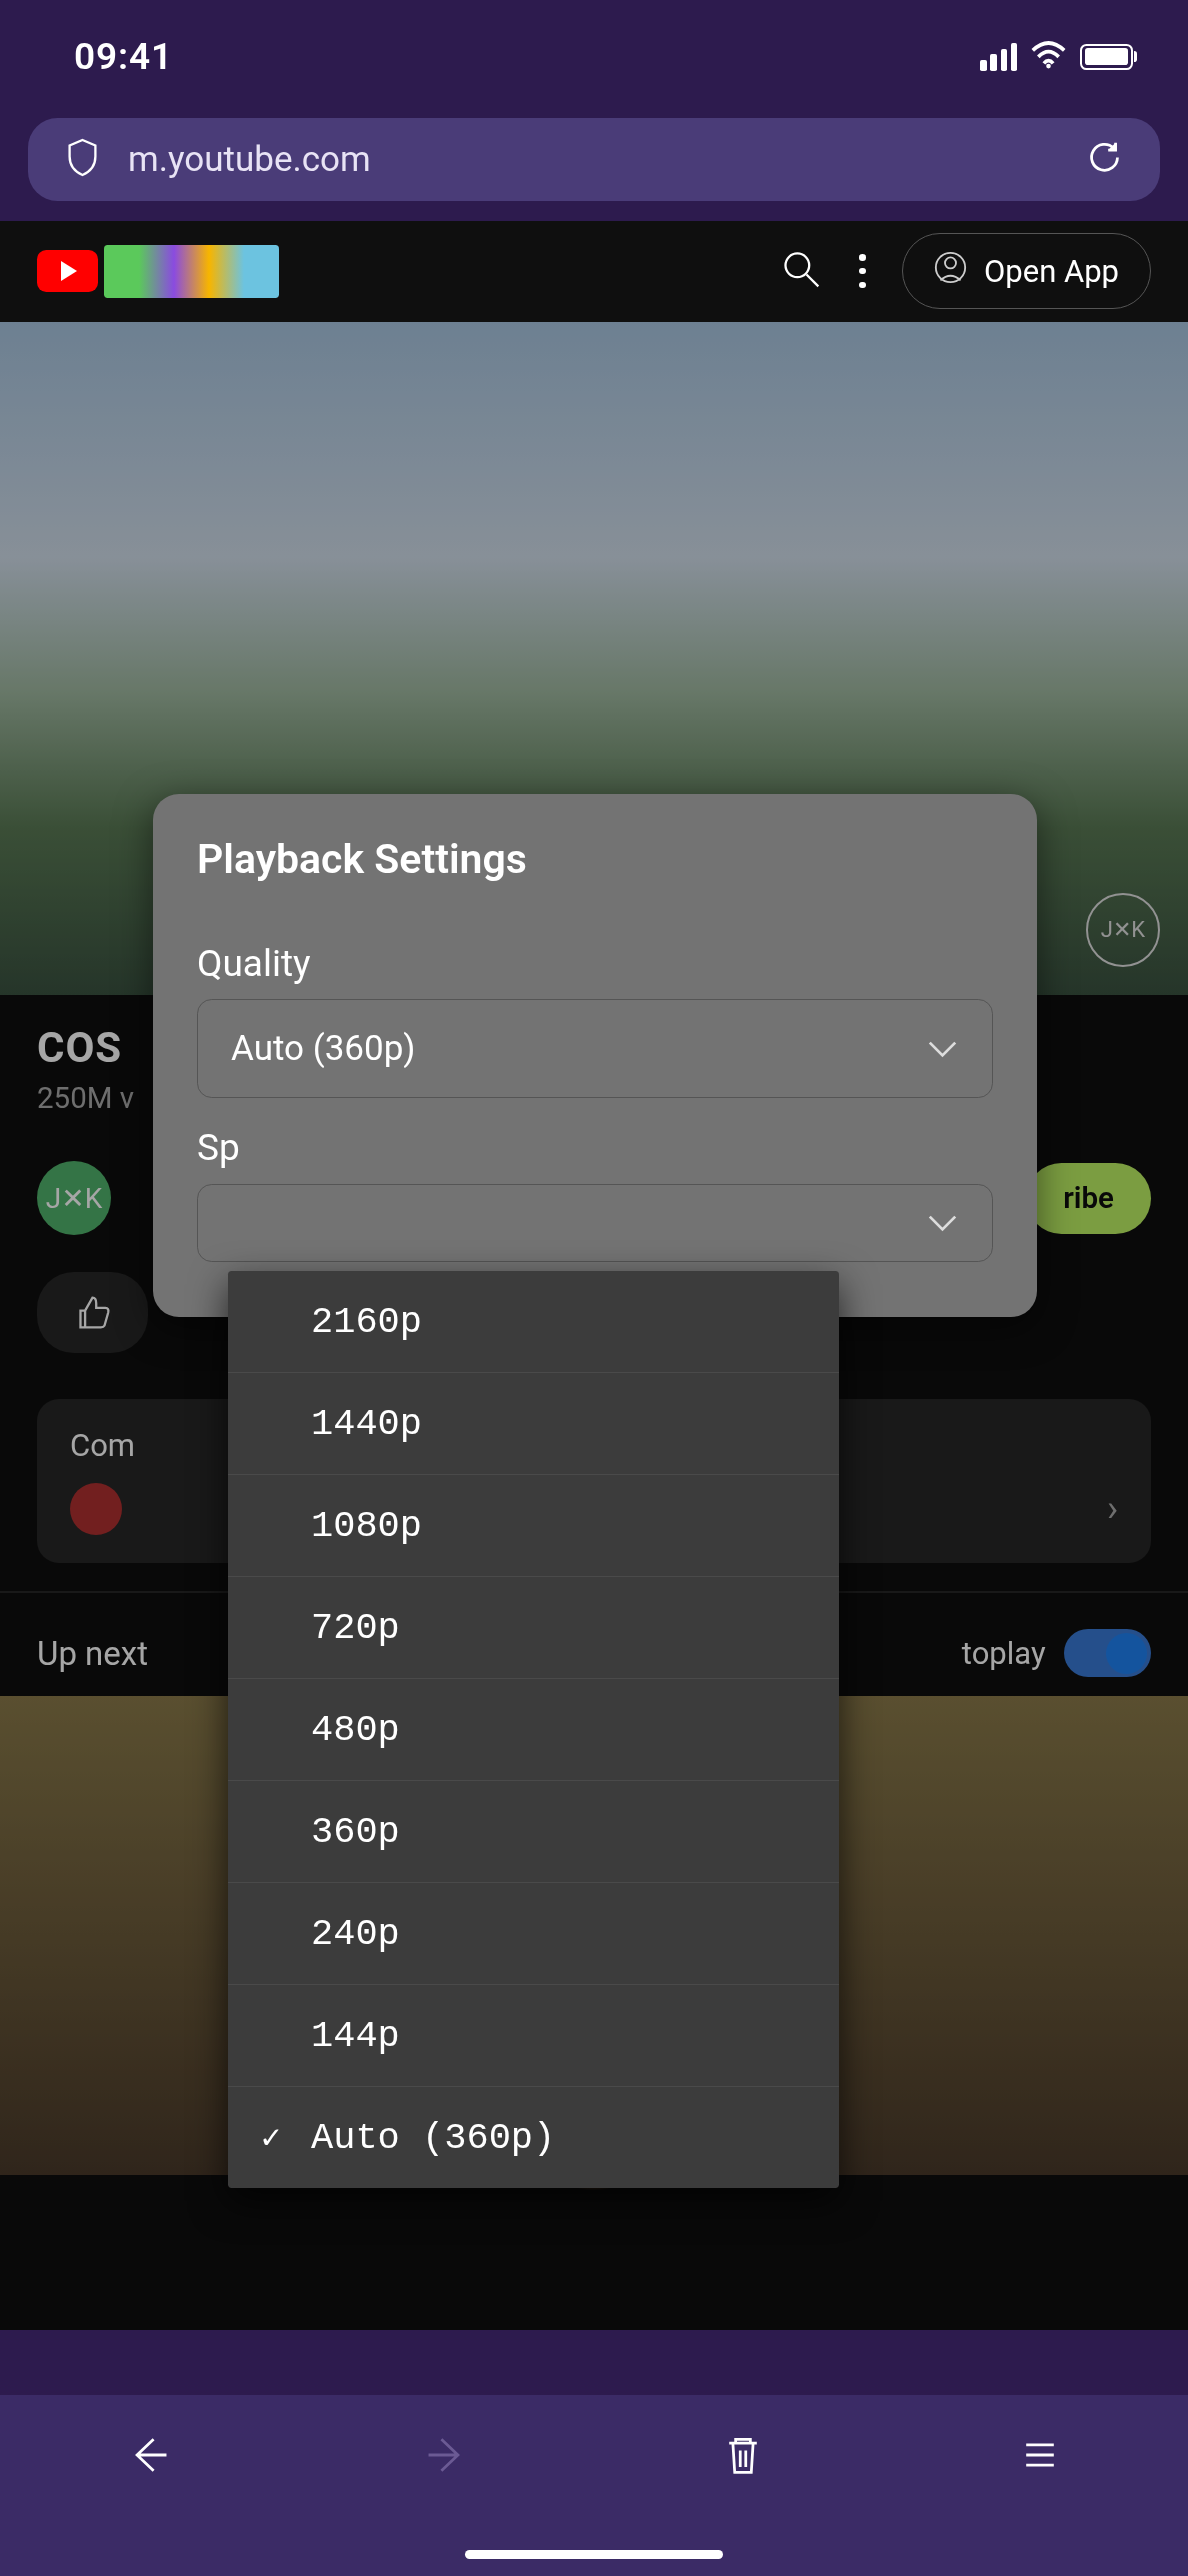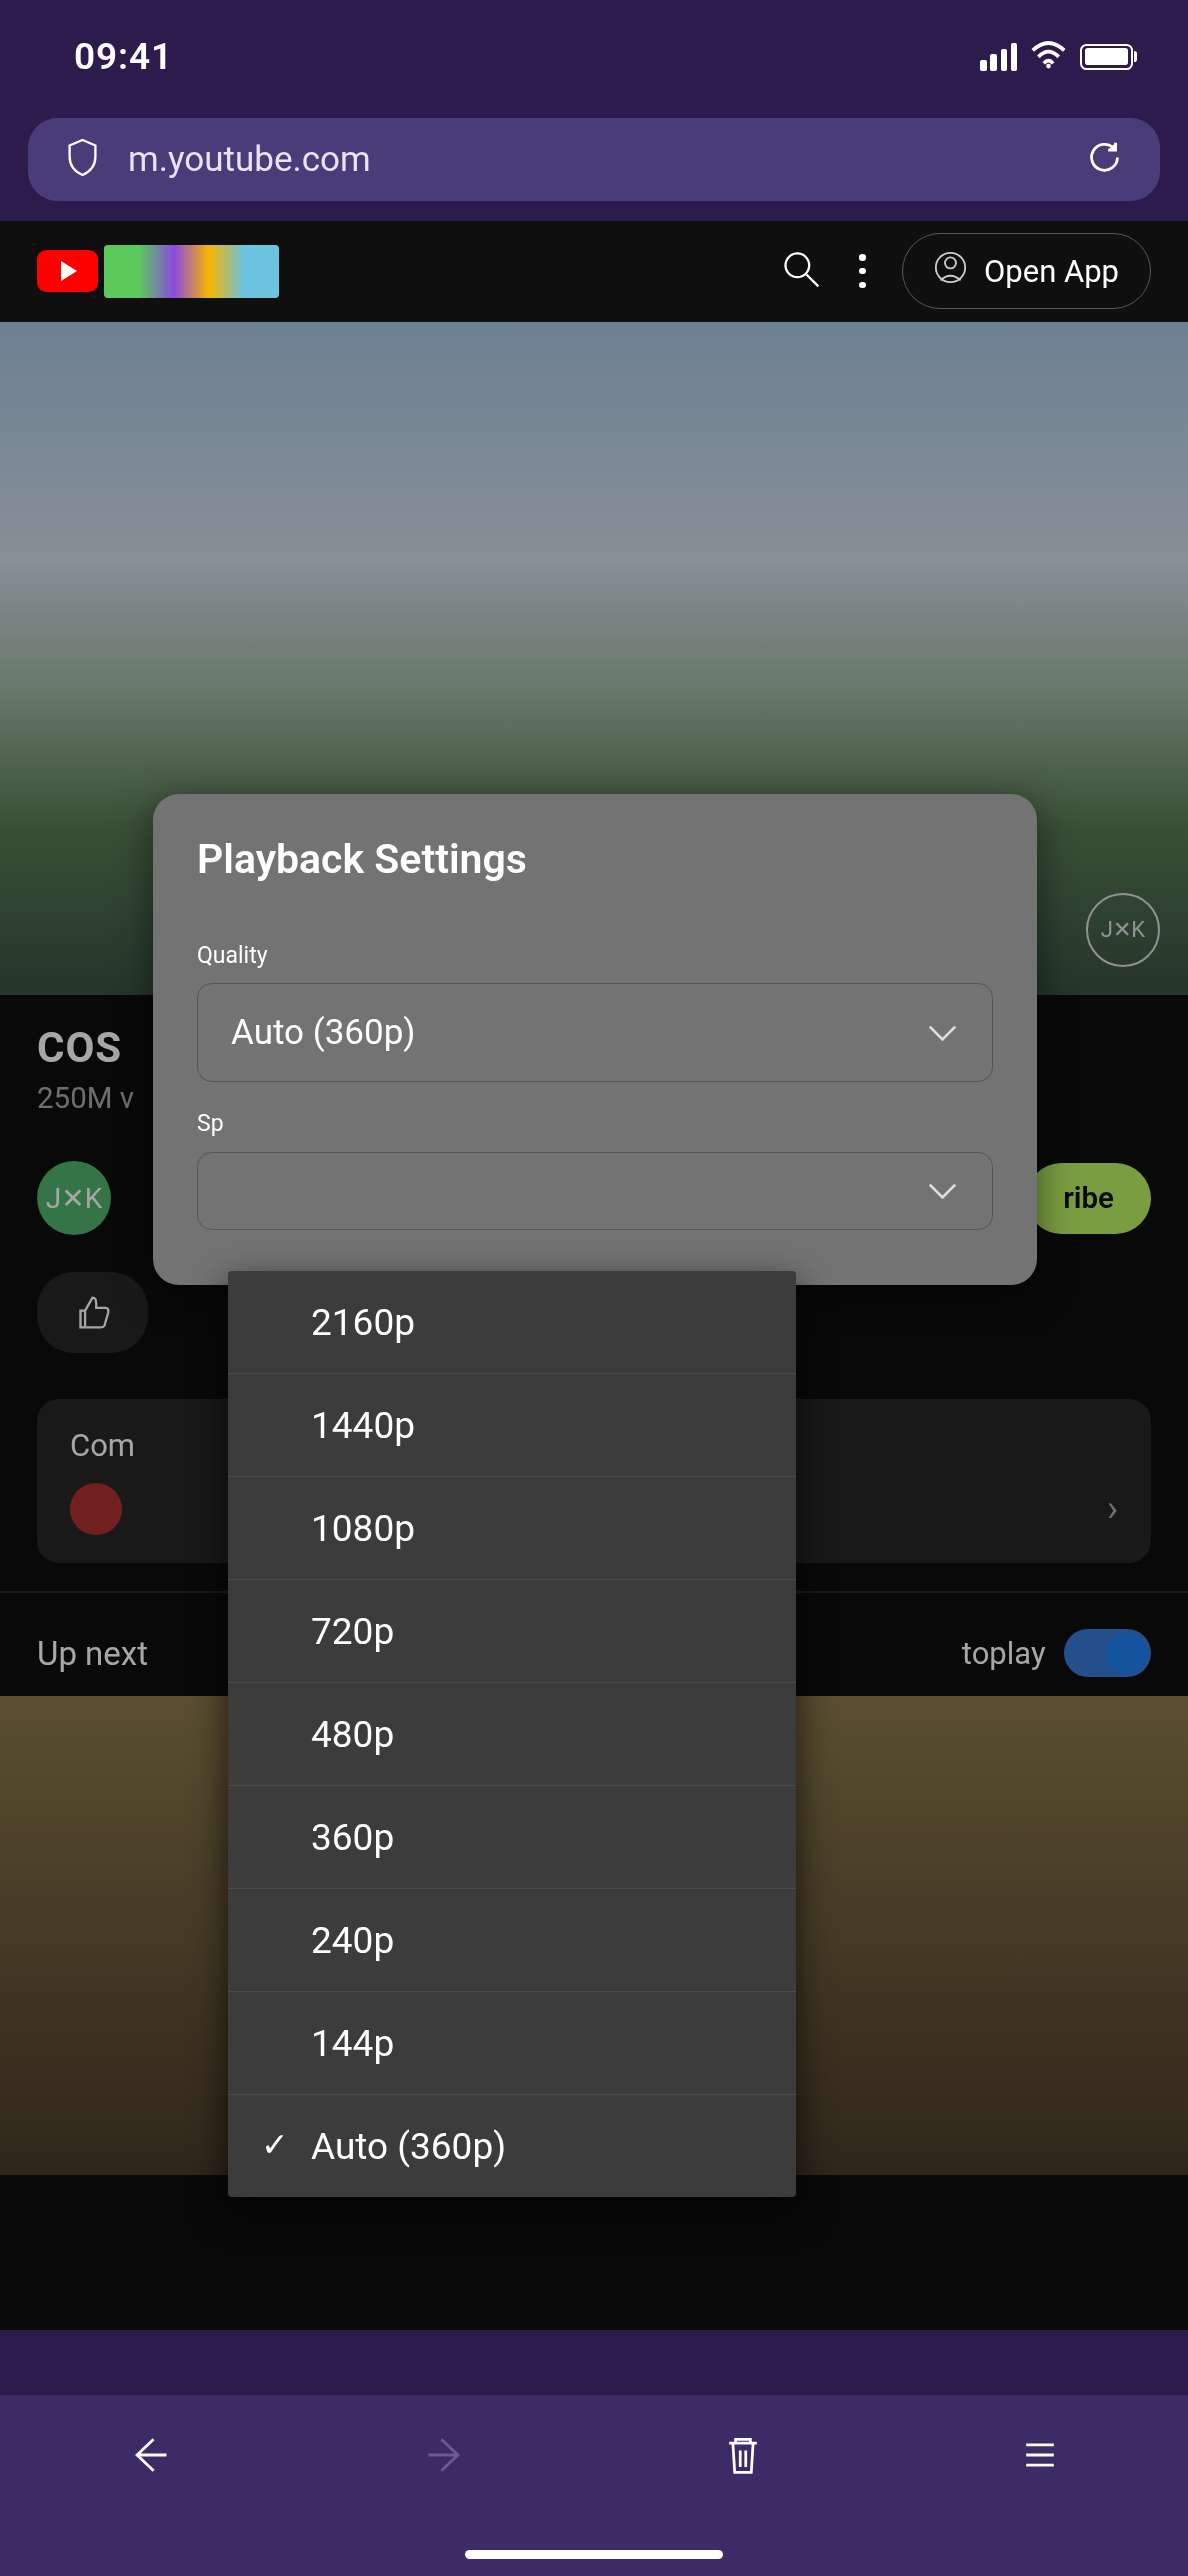--- a/index.html
+++ b/index.html
@@ -216,44 +216,45 @@
   }
   .modal-title { font-size: 41px; font-weight: 600; padding: 41px 44px 31px 44px;}
   .modal-section { padding: 9.2px 44px 18.4px 44px; }
   .modal-row {
     display: flex;
     align-items: center;
     justify-content: space-between;
     padding: 22px 0;
     font-size: 33px;
   }
-  .modal-label { font-size: 23px; padding: 18.4px 0 14.7px 0;}
+  .modal-label { font-size: 37px; padding: 18.4px 0 14.7px 0;}
   .select-box {
     border: 1.4px solid #555;
     border-radius: 14.7px;
     padding: 28px 33px;
     display: flex;
     align-items: center;
     justify-content: space-between;
     font-size: 35px;
     margin-bottom: 9.2px;
   }
   .select-box svg { width: 33px; height: 20px; stroke: #ddd; fill: none; stroke-width: 3;}
 
   
   .dropdown {
     position: absolute;
     top: 1271px;
     left: 228px;
-    width: 568px;
+    width: 611px;
     background: #3c3c3c;
     z-index: 20;
     box-shadow: 0 13px 37px rgba(0,0,0,0.7);
     border-radius: 3.7px;
     overflow: hidden;
+    font-family: Liberation Mono, monospace;
   }
   .dd-item {
     padding: 29.5px 46px 29.5px 83px;
     font-size: 37px;
     border-bottom: 0.9px solid #4a4a4a;
     position: relative;
   }
   .dd-item:last-child { border-bottom: none; }
   .dd-item.selected::before {
     content: '✓';

